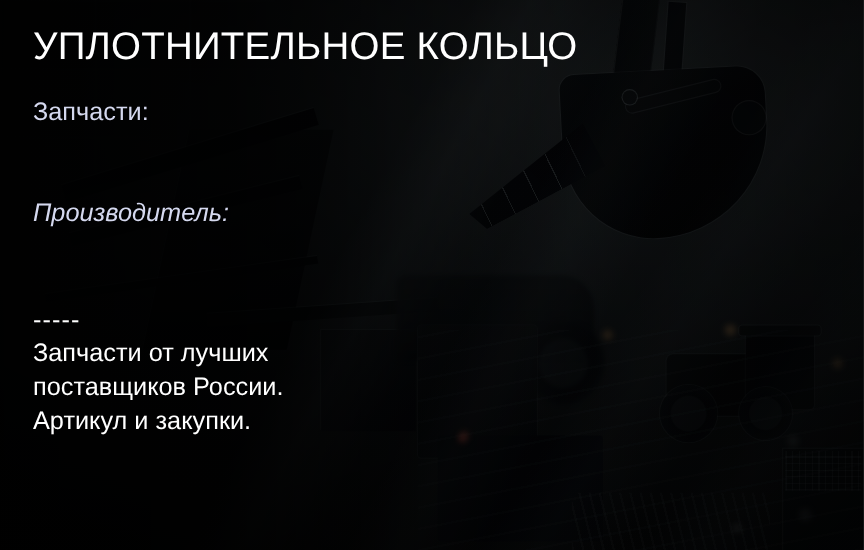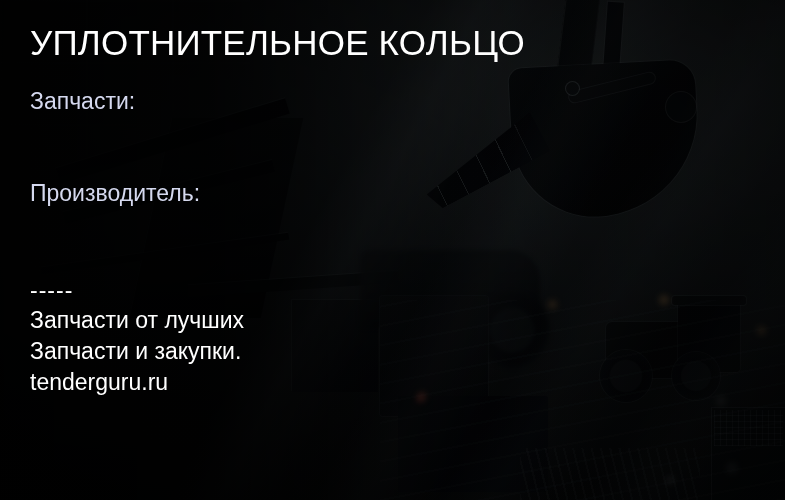--- a/index.html
+++ b/index.html
@@ -280,21 +280,21 @@
     position: absolute;
     left: 0;
     margin: 0;
     font-size: 23px;
     line-height: 31px;
     font-weight: 400;
     color: #d5d9ef;
     white-space: nowrap;
   }
   .field-article { top: 86px; }
-  .field-maker   { top: 178px; }
+  .field-maker   { top: 178px; font-style: italic; }
 
   .field .value { display: block; }
 
   .separator {
     position: absolute;
     left: 0;
     top: 275px;
     margin: 0;
     font-size: 23px;
     line-height: 31px;
@@ -377,18 +377,18 @@
     </div>
 
     <div class="field field-maker">
       <span class="label">Производитель:</span>
     </div>
 
     <div class="separator">-----</div>
 
     <div class="tagline">
       <span class="ln">Запчасти от лучших</span>
-      <span class="ln">Запчасти и закупки.</span>
-      <span class="ln">tenderguru.ru</span>
+      <span class="ln">поставщиков России.</span>
+      <span class="ln">Артикул и закупки.</span>
     </div>
 
   </div>
 </div>
 
 </body></html>

